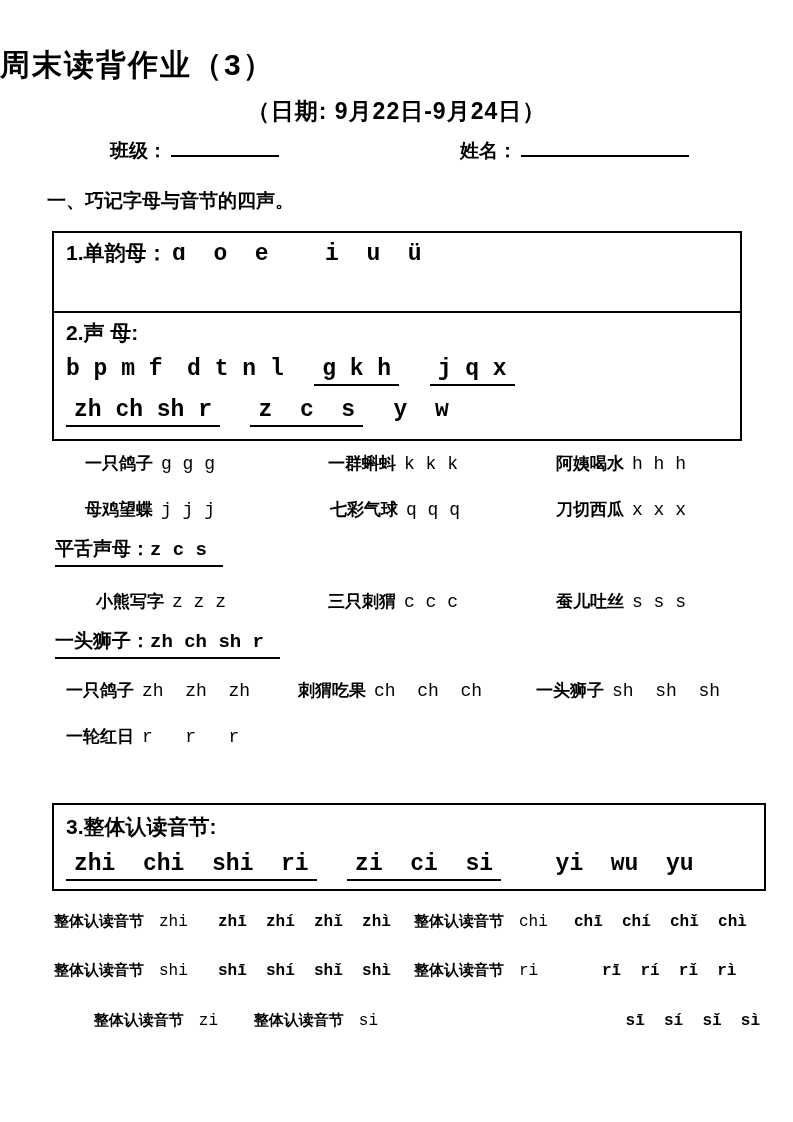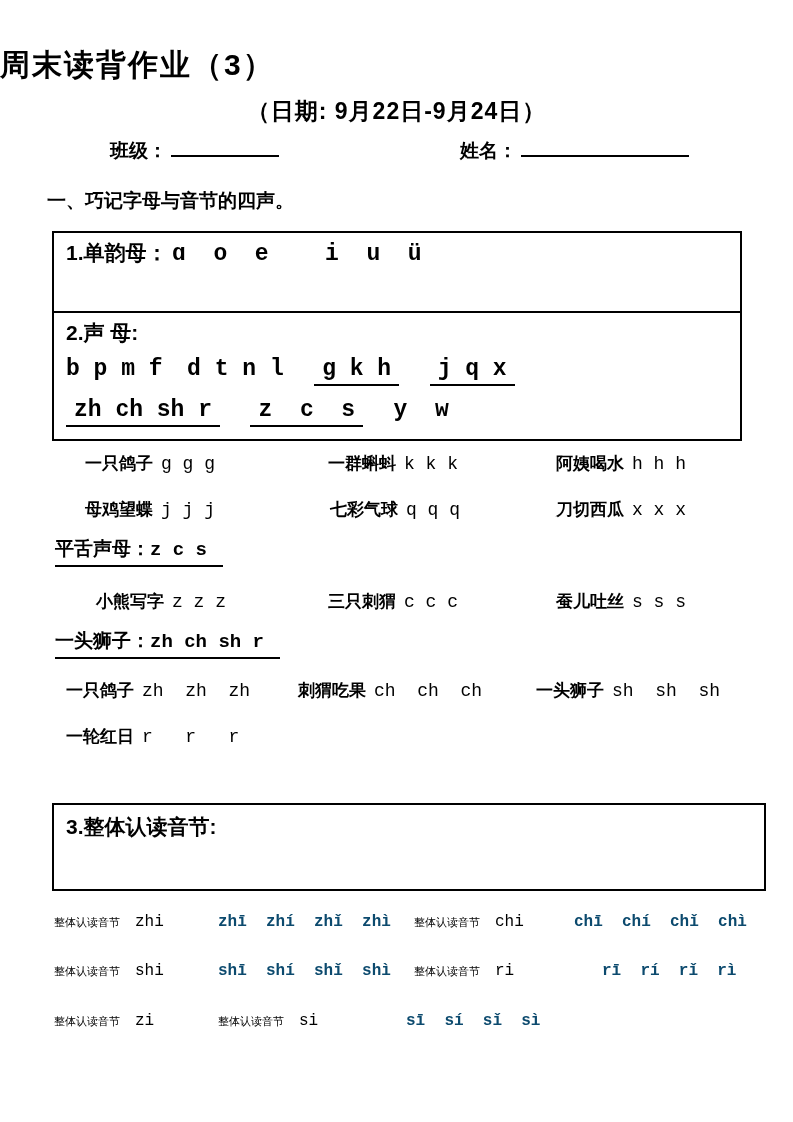--- a/index.html
+++ b/index.html
@@ -45,26 +45,26 @@
   
   .box3{left:52px;top:803px;width:686px;border:2px solid #000;padding:8px 12px;height:68px;}
   .box3-line{margin-top:10px;}
   .gap-md{margin-left:26px;}
   .gap-lg{margin-left:50px;}
 
   
   .trow{position:absolute;left:54px;width:706px;display:flex;align-items:baseline;font-size:16px;white-space:nowrap;}
   .trow-1{top:912px;}
   .trow-2{top:961px;}
-  .trow-3{top:1011px;}
-  .t-cn{font-size:11px;font-weight:normal;margin-top:21px;}
+  .trow-3{top:1011px;text-align:right;}
+  .t-cn{font-size:15px;font-weight:bold;margin-top:21px;}
   .t-syl{font-family:"Liberation Mono","DejaVu Sans Mono",monospace;font-size:16px;margin-left:15px;}
   .t-label-l{width:164px;}
   .t-label-r{width:160px;}
-  .t-tones{font-family:"Liberation Mono","DejaVu Sans Mono",monospace;white-space:pre;font-weight:bold;font-size:16px;color:#0c4a6e;}
+  .t-tones{font-family:"Liberation Mono","DejaVu Sans Mono",monospace;white-space:pre;font-weight:bold;font-size:16px;color:#000000;}
   .t-tones-l{width:196px;}
   .t-tones-r{flex:1;}
 </style>
 </head>
 <body>
 
 <div class="abs title">周末读背作业（3）</div>
 <div class="abs dateline">（日期: 9月22日-9月24日）</div>
 
 <div class="abs id-item id-class">
@@ -119,20 +119,25 @@
 </div>
 
 <div class="mn" style="top:679px;left:66px"><span>一只鸽子</span><span class="py">zh  zh  zh</span></div>
 <div class="mn" style="top:679px;left:298px"><span>刺猬吃果</span><span class="py">ch  ch  ch</span></div>
 <div class="mn" style="top:679px;left:536px"><span>一头狮子</span><span class="py">sh  sh  sh</span></div>
 
 <div class="mn" style="top:725px;left:66px"><span>一轮红日</span><span class="py">r   r   r</span></div>
 
 <div class="abs box3">
   <div class="box-label">3.整体认读音节:</div>
+  <div class="box3-line">
+    <span class="bl ul">zhi  chi  shi  ri</span>
+    <span class="bl ul gap-md">zi  ci  si</span>
+    <span class="bl gap-lg">yi  wu  yu</span>
+  </div>
 </div>
 
 <div class="trow trow-1">
   <span class="t-label-l"><span class="t-cn">整体认读音节</span><span class="t-syl">zhi</span></span>
   <span class="t-tones t-tones-l">zhī  zhí  zhǐ  zhì</span>
   <span class="t-label-r"><span class="t-cn">整体认读音节</span><span class="t-syl">chi</span></span>
   <span class="t-tones t-tones-r">chī  chí  chǐ  chì</span>
 </div>
 
 <div class="trow trow-2">

